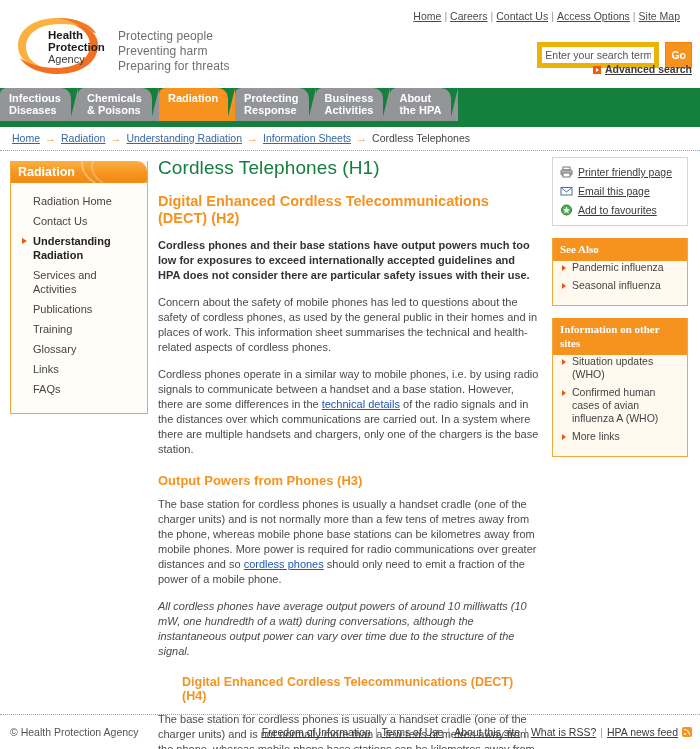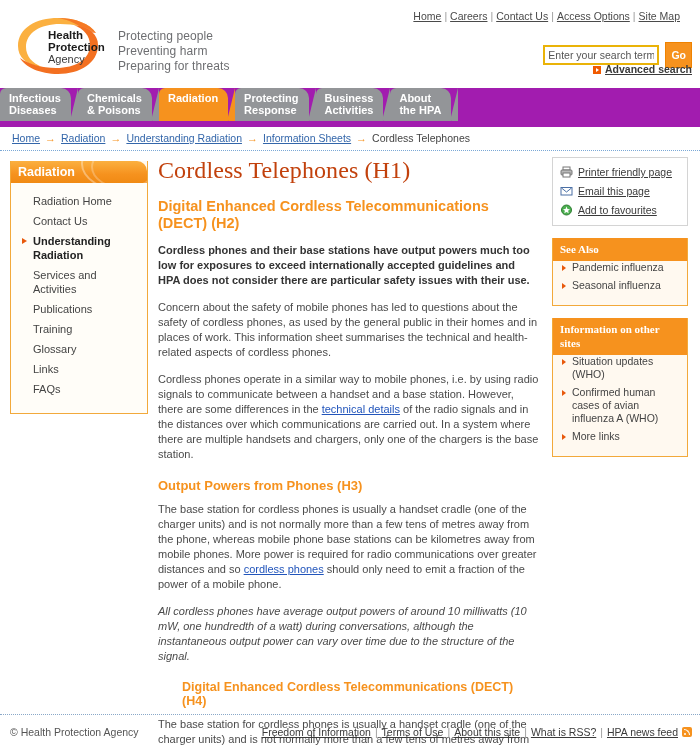--- a/index.html
+++ b/index.html
@@ -59,21 +59,21 @@
   .searchbox {
     position: absolute;
     right: 8px;
     top: 42px;
     white-space: nowrap;
   }
   .search-input {
     width: 106px;
     height: 14px;
     line-height: 14px;
-    border: 2px solid #eab308;
+    border: 5px solid #eab308;
     background: #fff;
     font-family: "Liberation Sans", sans-serif;
     font-size: 10.5px;
     color: #555;
     padding: 1px 3px;
     vertical-align: middle;
     box-sizing: content-box;
   }
   .search-go {
     display: inline-block;
@@ -115,21 +115,21 @@
     left: 2.5px; top: 2px;
     border-left: 3px solid #fff;
     border-top: 2px solid transparent;
     border-bottom: 2px solid transparent;
   }
 
   
   .tabbar {
     position: relative;
     height: 39px;
-    background: #a21caf;
+    background: #15803d;
   }
   .tabs {
     position: absolute;
     left: 0; top: 0;
     height: 33px;
     display: flex;
   }
   .tab {
     position: relative;
     height: 33px;
@@ -255,25 +255,24 @@
   }
 
   .col-main {
     position: absolute;
     left: 158px;
     top: 6px;
     width: 382px;
   }
   h1.title {
     margin: 0 0 14px 0;
-    font-size: 24px;
+    font-size: 19px;
     font-weight: normal;
-    color: #c2410c;
+    color: #15803d;
     letter-spacing: .1px;
-    font-family: Liberation Serif, serif;
   }
   h2.sub {
     margin: 0 0 11px 0;
     font-size: 14.5px;
     font-weight: bold;
     color: #f6921e;
     line-height: 17px;
   }
   h3.sub3 {
     margin: 16px 0 9px 0;

